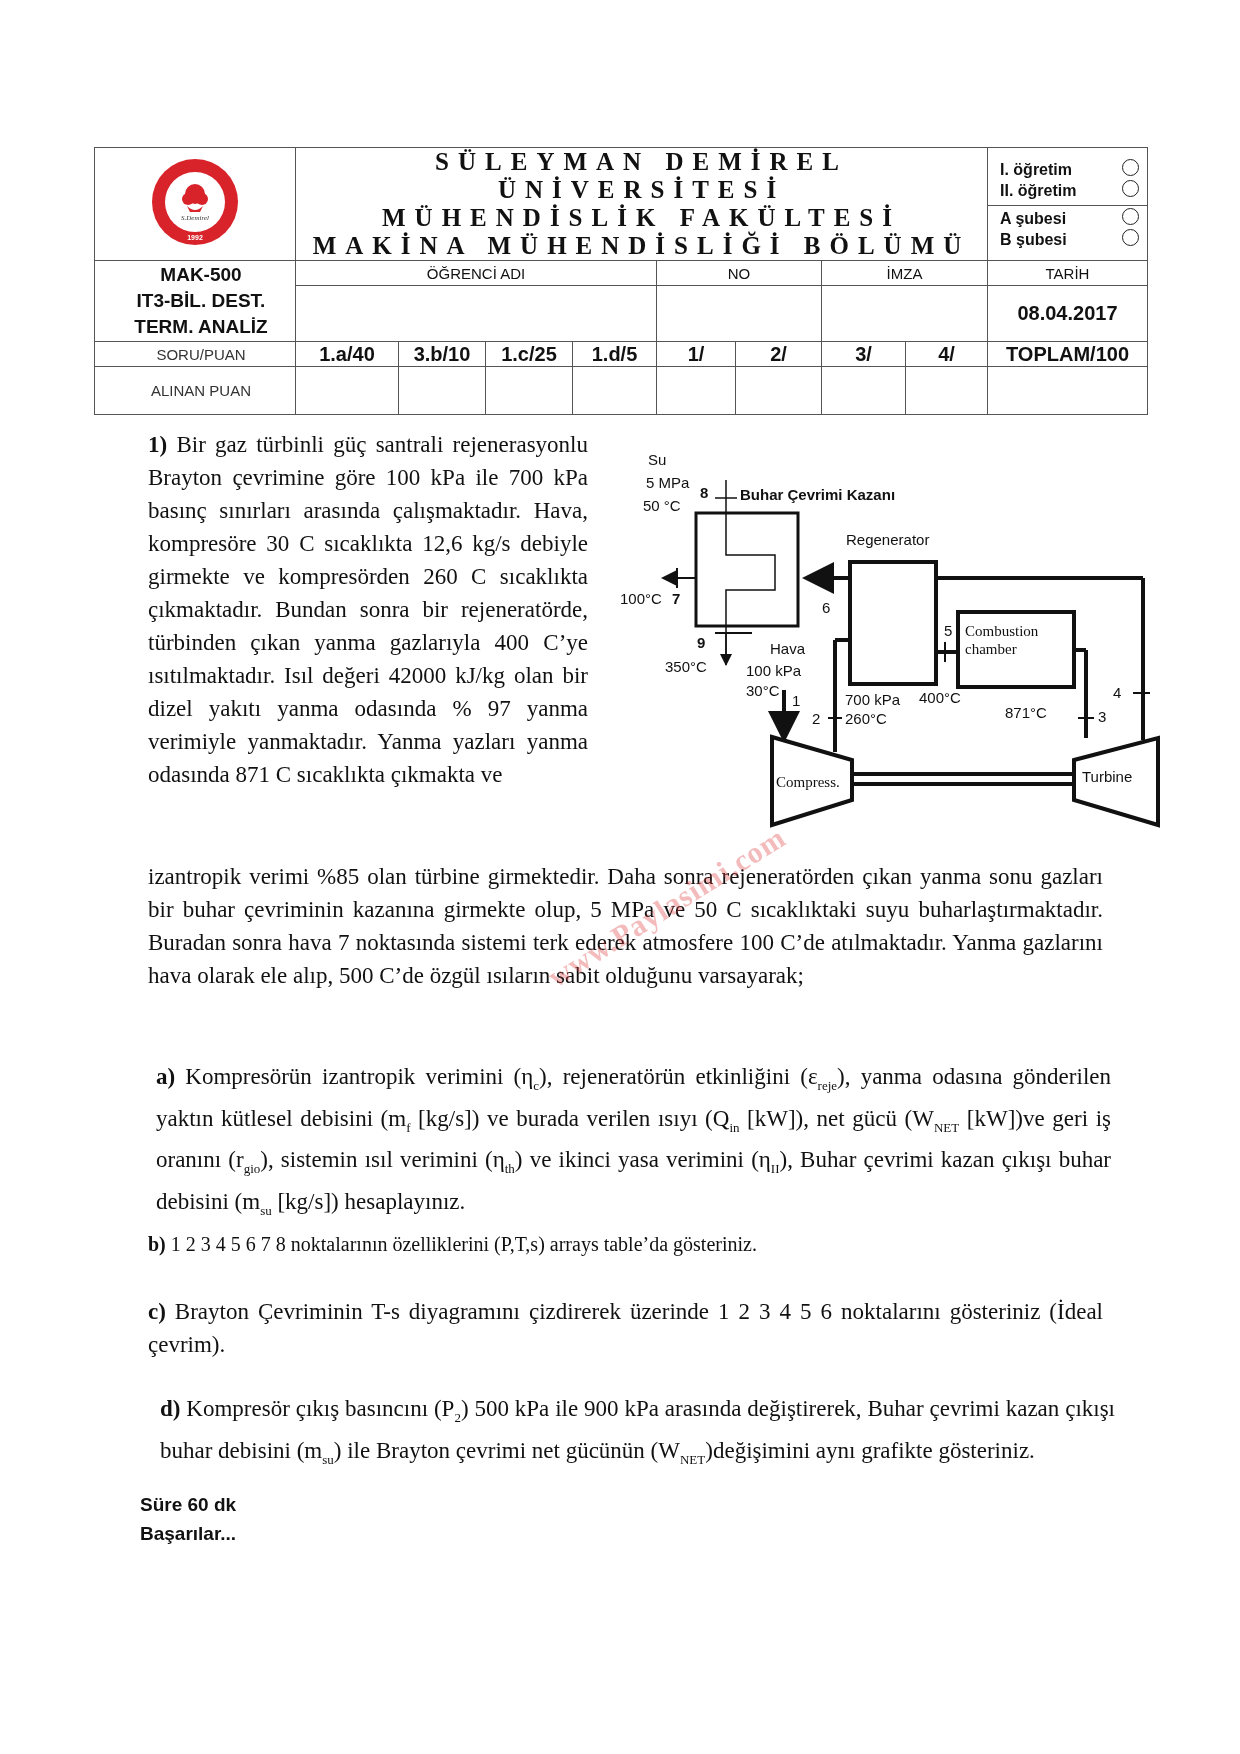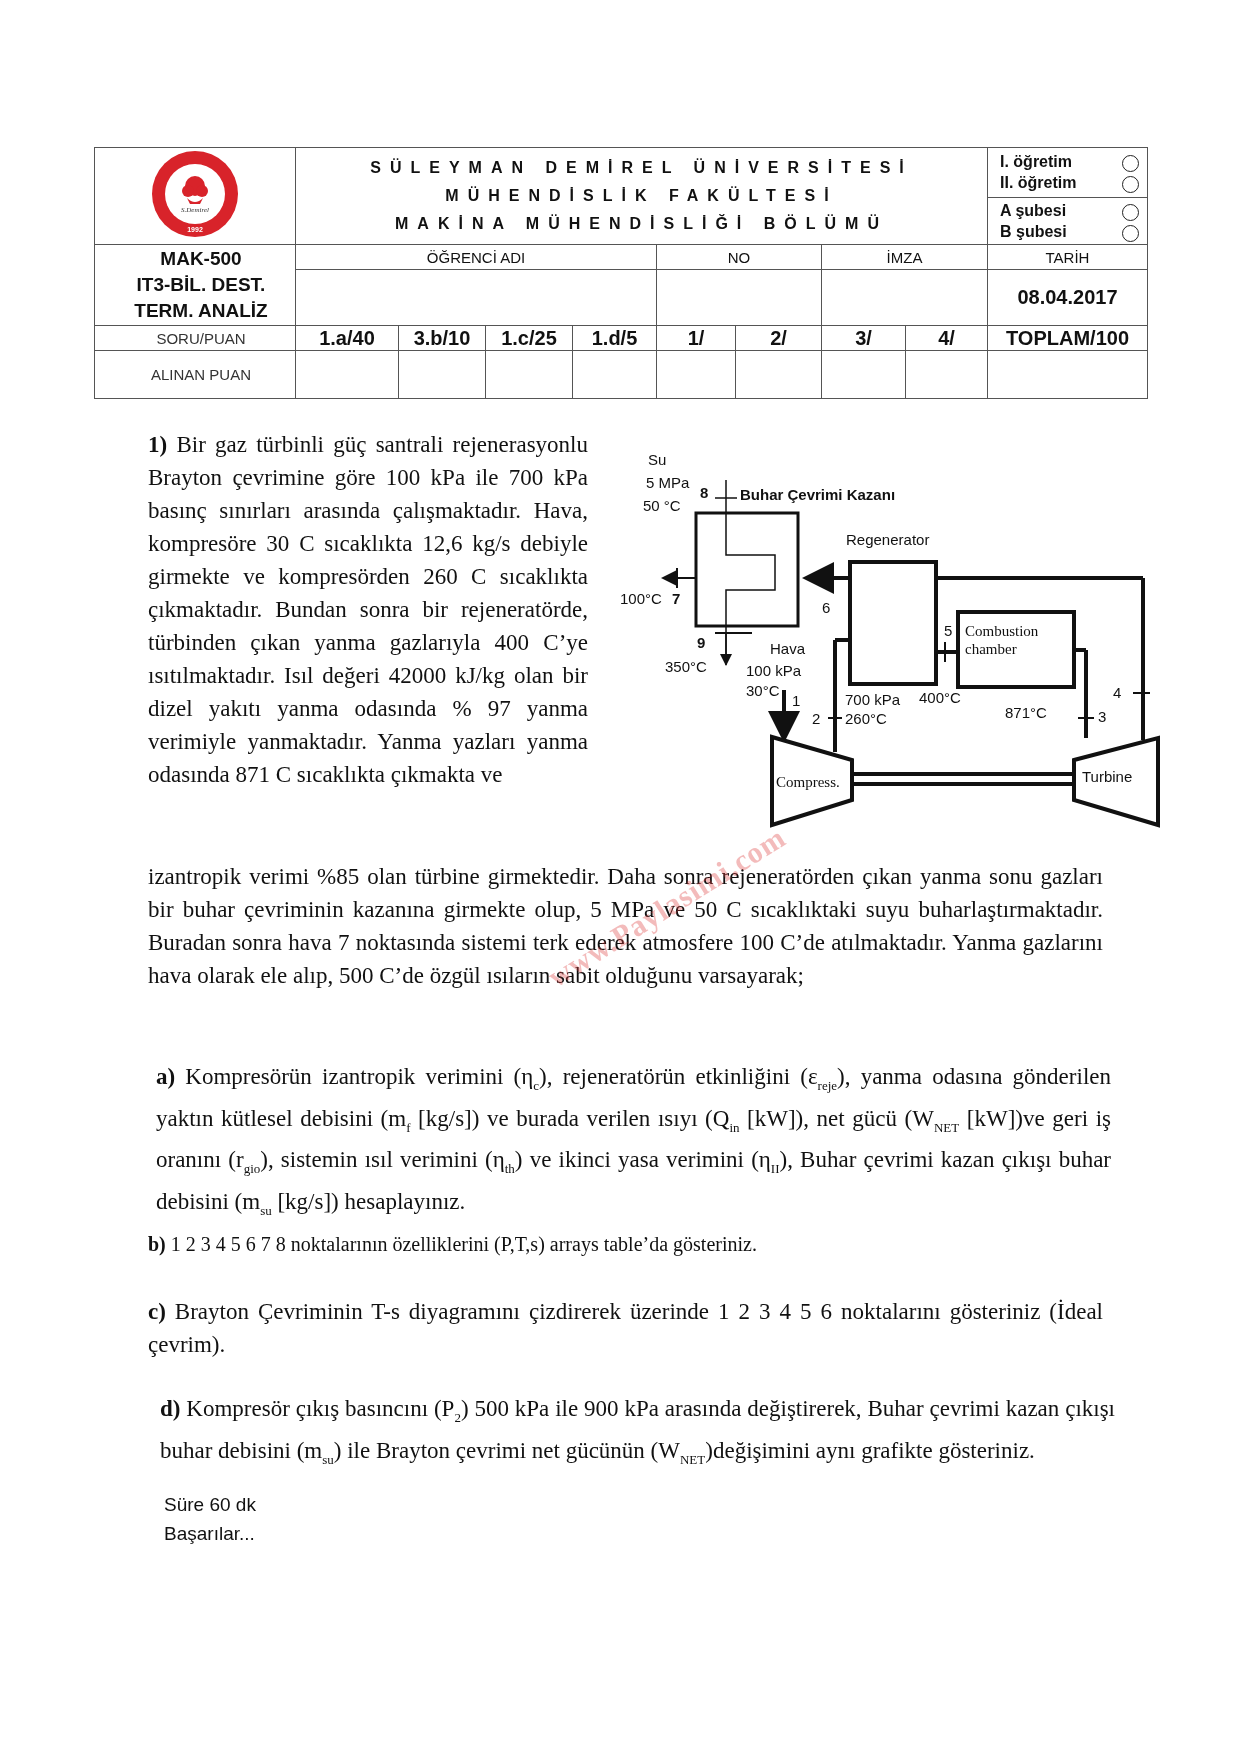--- a/index.html
+++ b/index.html
@@ -1,34 +1,34 @@
 <!DOCTYPE html>
 <html><head>
 <meta charset="utf-8">
 <style>
   html, body { margin: 0; padding: 0; background: #ffffff; }
   body { width: 1240px; height: 1754px; position: relative; overflow: hidden; color: #111; }
   .hdr { position: absolute; left: 94px; top: 147px; width: 1054px; border-collapse: collapse; font-family: "Liberation Sans", sans-serif; }
   .hdr td { border: 1.5px solid #555; padding: 0; text-align: center; vertical-align: middle; }
   .logo-cell { width: 200px; height: 96px; }
-  .uni { font-weight: bold; font-size: 16px; letter-spacing: 9px; line-height: 28px; }
+  .uni { font-weight: bold; font-size: 25px; letter-spacing: 9px; line-height: 28px; font-family: Liberation Serif, serif; }
   .opt { font-weight: bold; font-size: 16px; text-align: left !important; padding-left: 12px !important; }
-  .opt-line { display: flex; justify-content: space-between; align-items: flex-end; padding-right: 8px; line-height: 21px; }
+  .opt-line { display: flex; justify-content: space-between; align-items: flex-start; padding-right: 8px; line-height: 21px; }
   .circ { display: inline-block; width: 15px; height: 15px; border: 1.5px solid #222; border-radius: 50%; }
   .course { text-align: right; padding-left: 12px !important; font-weight: bold; font-size: 19px; line-height: 26px; }
   .lbl { font-size: 15px; }
   .bold { font-weight: bold; font-size: 20px; }
   .left-plain { text-align: right; padding-left: 12px !important; font-size: 15px; color: #333; }
   .body-text { position: absolute; font-family: "Liberation Serif", serif; font-size: 23px; line-height: 33px; color: #111; text-align: justify; }
   .body-text b { font-weight: bold; }
   sub { font-size: 13px; }
   .diagram { position: absolute; left: 590px; top: 440px; width: 600px; height: 400px; }
   .d-sans { font-family: "Liberation Sans", sans-serif; font-size: 15px; fill: #111; }
   .d-serif { font-family: "Liberation Serif", serif; font-size: 15px; fill: #111; }
-  .footer { position: absolute; left: 164px; font-family: "Liberation Sans", sans-serif; font-weight: normal; font-size: 19px; }
+  .footer { position: absolute; left: 140px; font-family: "Liberation Sans", sans-serif; font-weight: bold; font-size: 19px; }
   .wm { position: absolute; left: 530px; top: 890px; transform: rotate(-32deg); font-family: "Liberation Serif", serif; font-size: 30px; color: rgba(220,60,60,0.35); font-weight: bold; letter-spacing: 1px; }
 </style>
 </head>
 <body>
 
 <table class="hdr">
   <tbody>
       <tr style="height:96px">
     <td class="logo-cell">
       <svg width="92" height="92" viewBox="0 0 92 92">

